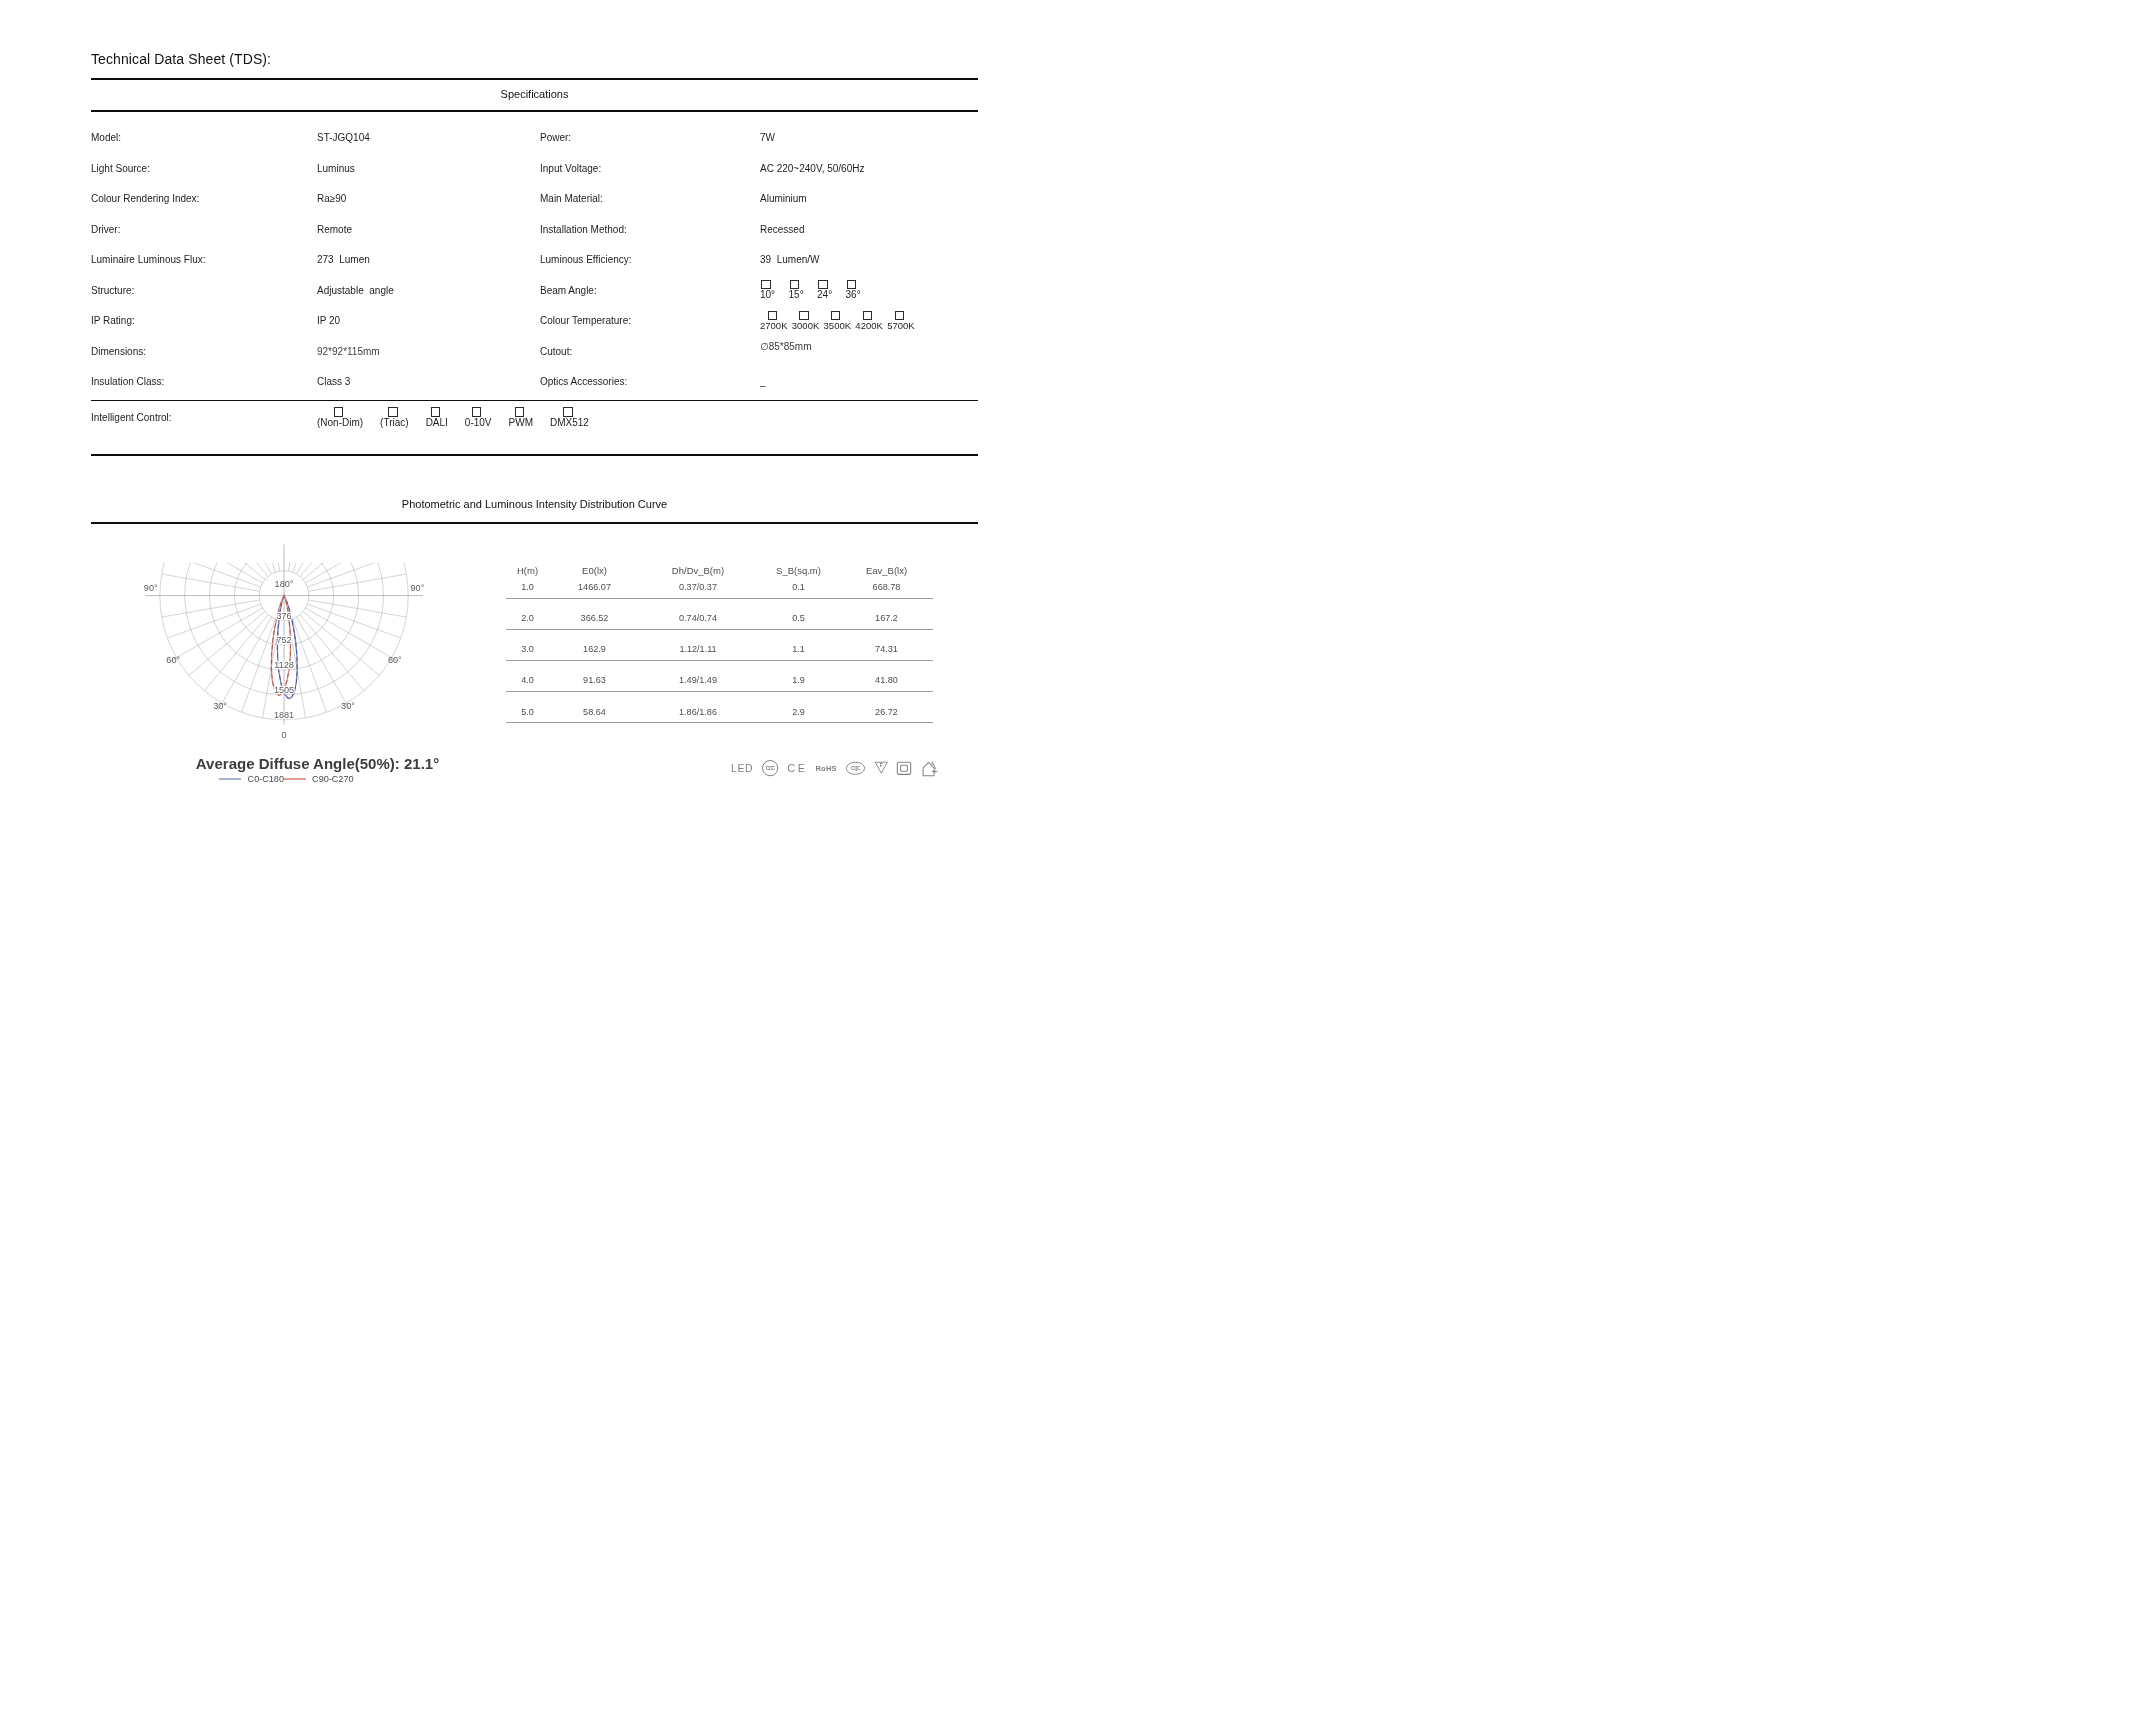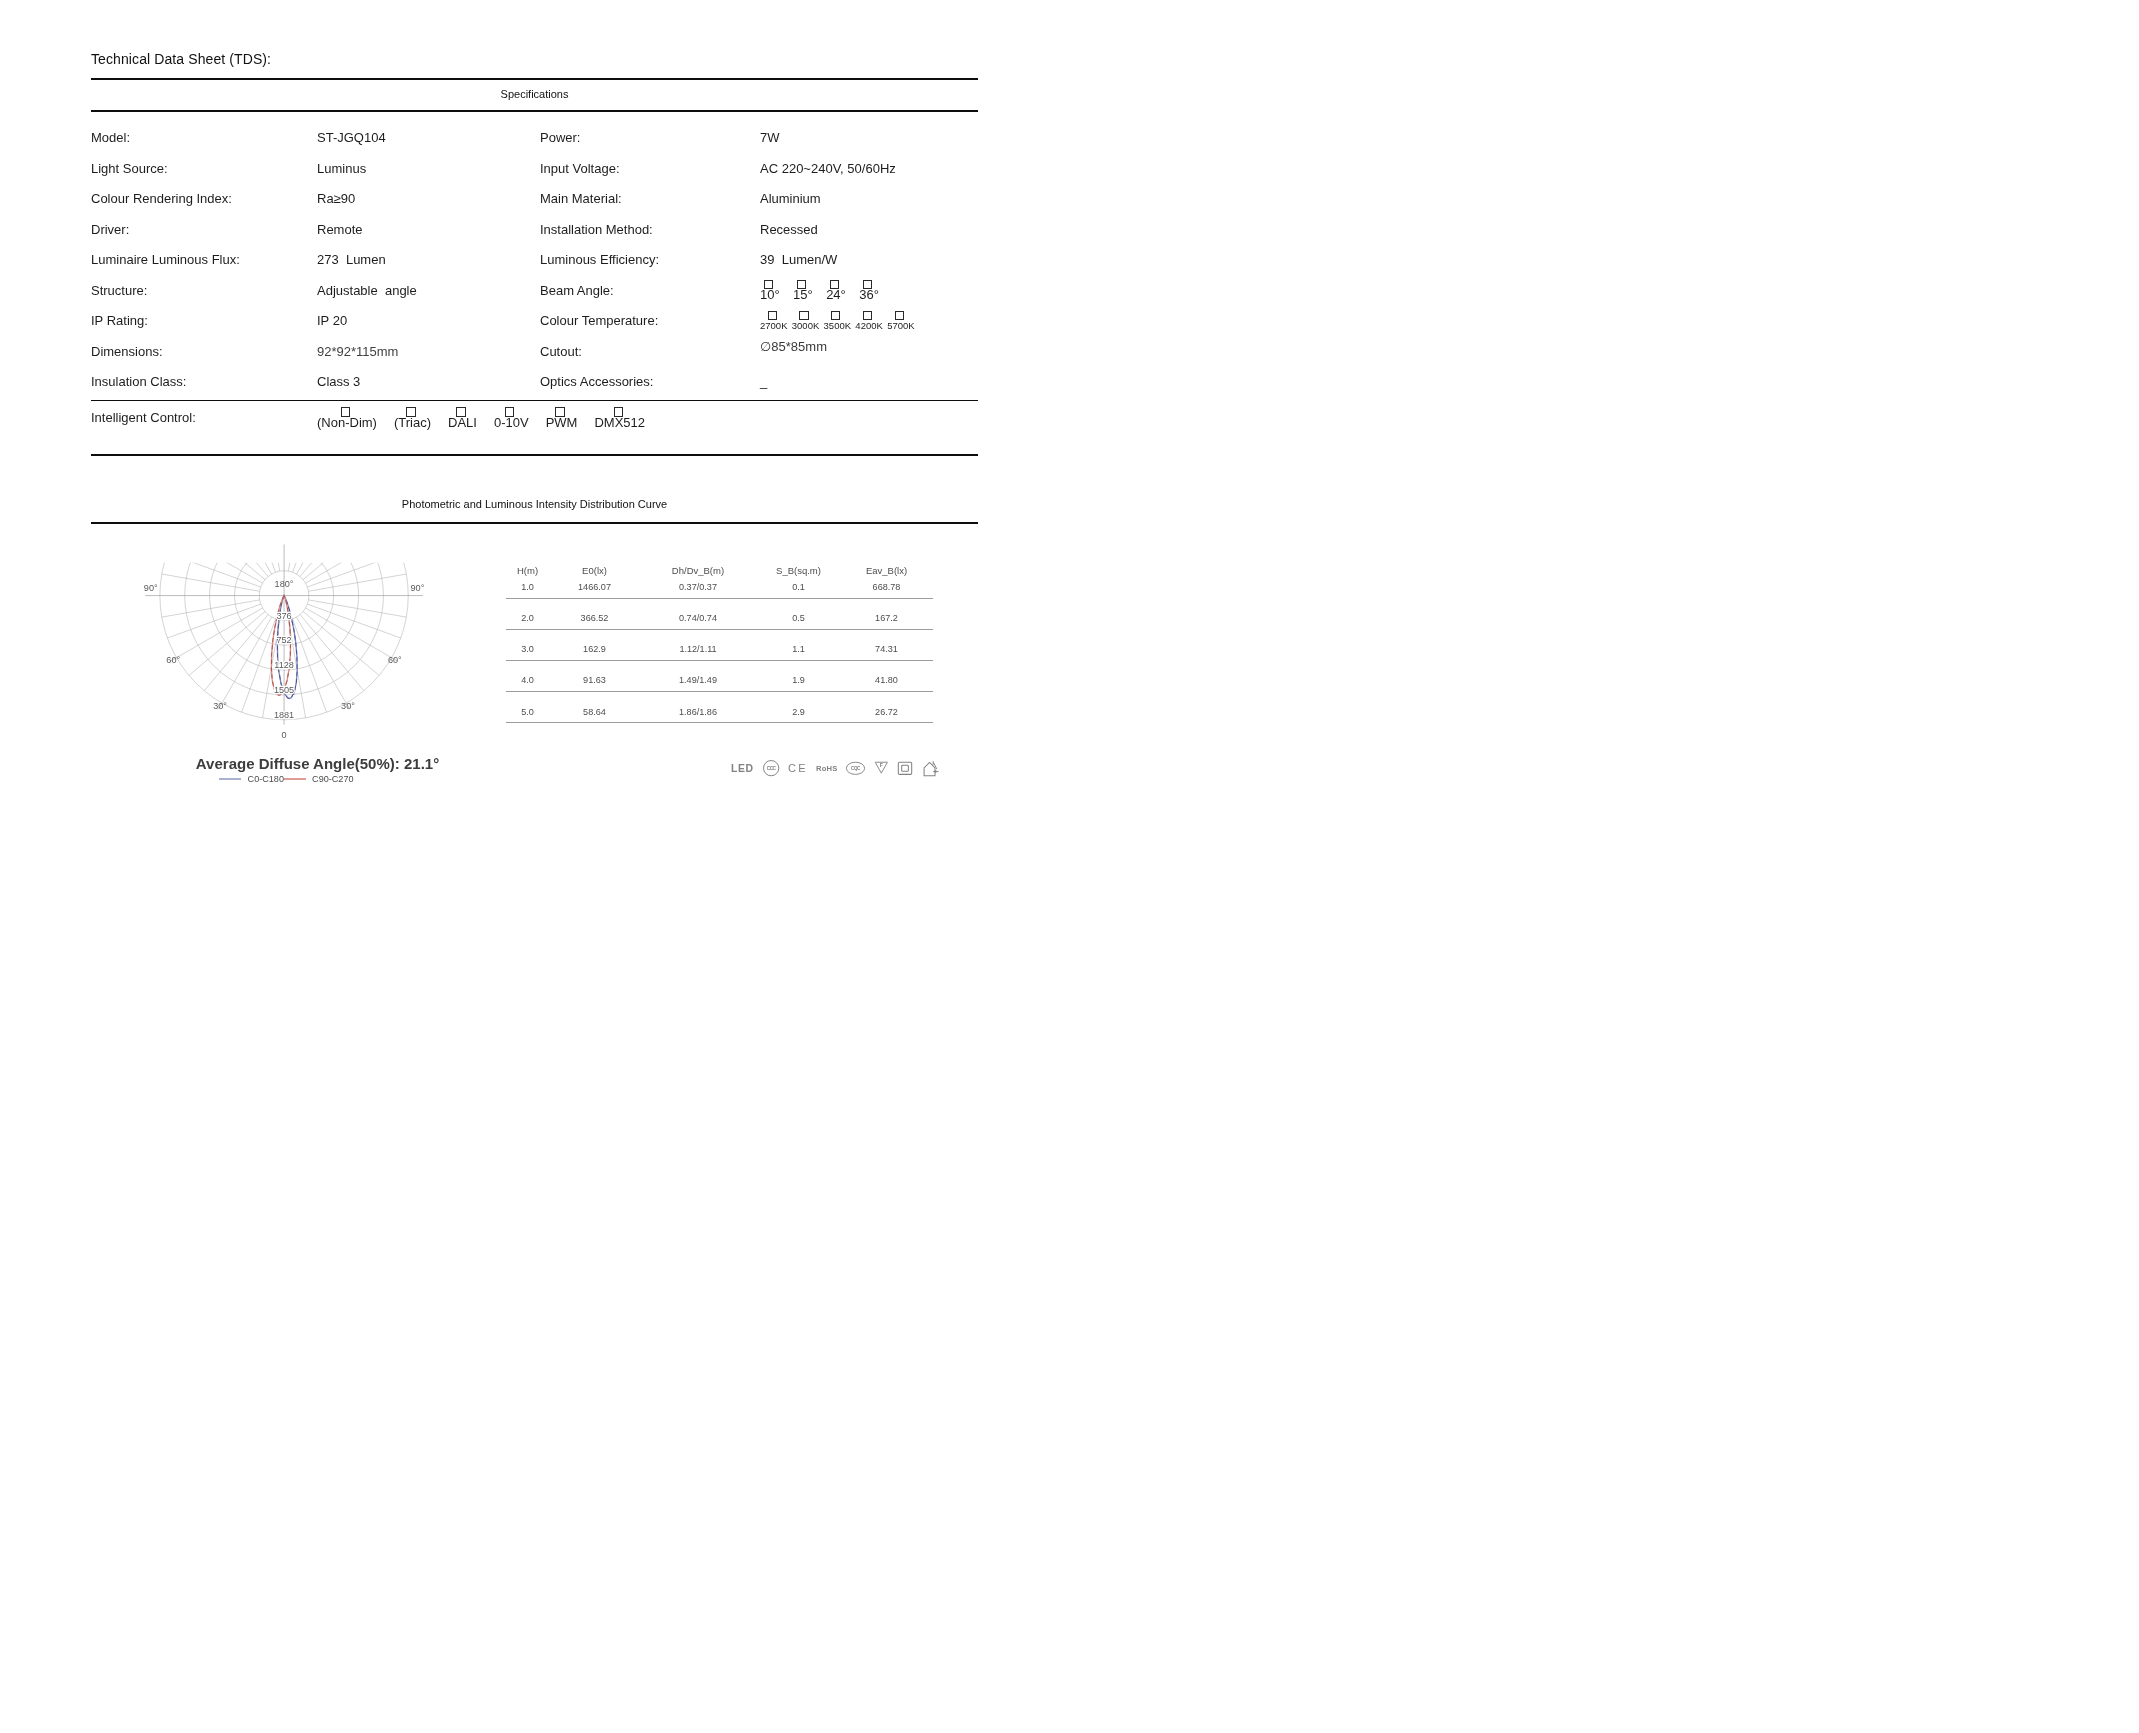--- a/index.html
+++ b/index.html
@@ -4,21 +4,21 @@
 <style>
   html,body{margin:0;padding:0;background:#ffffff;}
   .page{position:relative;width:1070px;height:867px;background:#fff;
         font-family:"Liberation Sans","DejaVu Sans",sans-serif;color:#1d1d1d;overflow:hidden;}
   .rule{position:absolute;left:91px;width:887px;background:#0d0d0d;}
   .title{position:absolute;left:91px;top:51px;font-size:14px;font-weight:500;letter-spacing:0.1px;color:#111;}
   .centerhead{position:absolute;left:91px;width:887px;text-align:center;font-size:11px;font-weight:500;color:#111;}
   
   .specgrid{position:absolute;left:91px;top:123px;width:951px;display:grid;
             grid-template-columns:226px 223px 220px 284px;grid-auto-rows:30.5px;align-items:center;}
-  .c{font-size:13px;line-height:12.2px;}
+  .c{font-size:10px;line-height:12.2px;}
   .val{white-space:pre-wrap;}
   .dim{color:#3f3f3f;}
   .cutout{transform:translateY(-5.5px);color:#3a3a3a;}
   .opts{display:flex;align-items:center;white-space:nowrap;}
   .opts .opt{display:inline-flex;align-items:center;flex-direction:column;}
   .ba .opt{margin-right:13.4px;}
   .ct{font-size:9.5px;}
   .ct .opt{margin-right:4.3px;}
   .cb{display:inline-block;width:7.3px;height:7.3px;border:0.8px solid #2a2a2a;margin-right:3px;background:#fff;}
   
@@ -34,21 +34,21 @@
           font-size:9.1px;color:#4a4a4a;}
   .litem{display:inline-flex;align-items:center;gap:6.1px;}
   .lswatch{display:inline-block;width:22px;height:1.8px;}
   
   .ptable{position:absolute;left:506px;top:565px;width:427px;color:#4d4d4d;font-size:9.1px;}
   .ptrow{display:grid;grid-template-columns:43px 91px 116px 85px 91px;text-align:center;}
   .pt-head{margin-bottom:5px;font-size:9.5px;}
   .pt-data{padding:1.2px 0 5.5px 0;border-bottom:0.9px solid #9c9c9c;margin-bottom:13.4px;}
   
   .icons{position:absolute;left:731px;top:759px;display:flex;align-items:center;gap:8px;color:#828282;}
-  .ictext{font-size:10.4px;letter-spacing:0.6px;font-weight:700;}
+  .ictext{font-size:10.4px;letter-spacing:0.6px;font-weight:400;}
   .ce{font-size:11px;letter-spacing:2.4px;font-weight:500;}
   .rohs{font-size:7.6px;font-weight:700;letter-spacing:0.2px;}
   .icons svg{display:block;}
 </style>
 </head>
 <body>
 
 <div class="page">
 
   <div class="title">Technical Data Sheet (TDS):</div>

